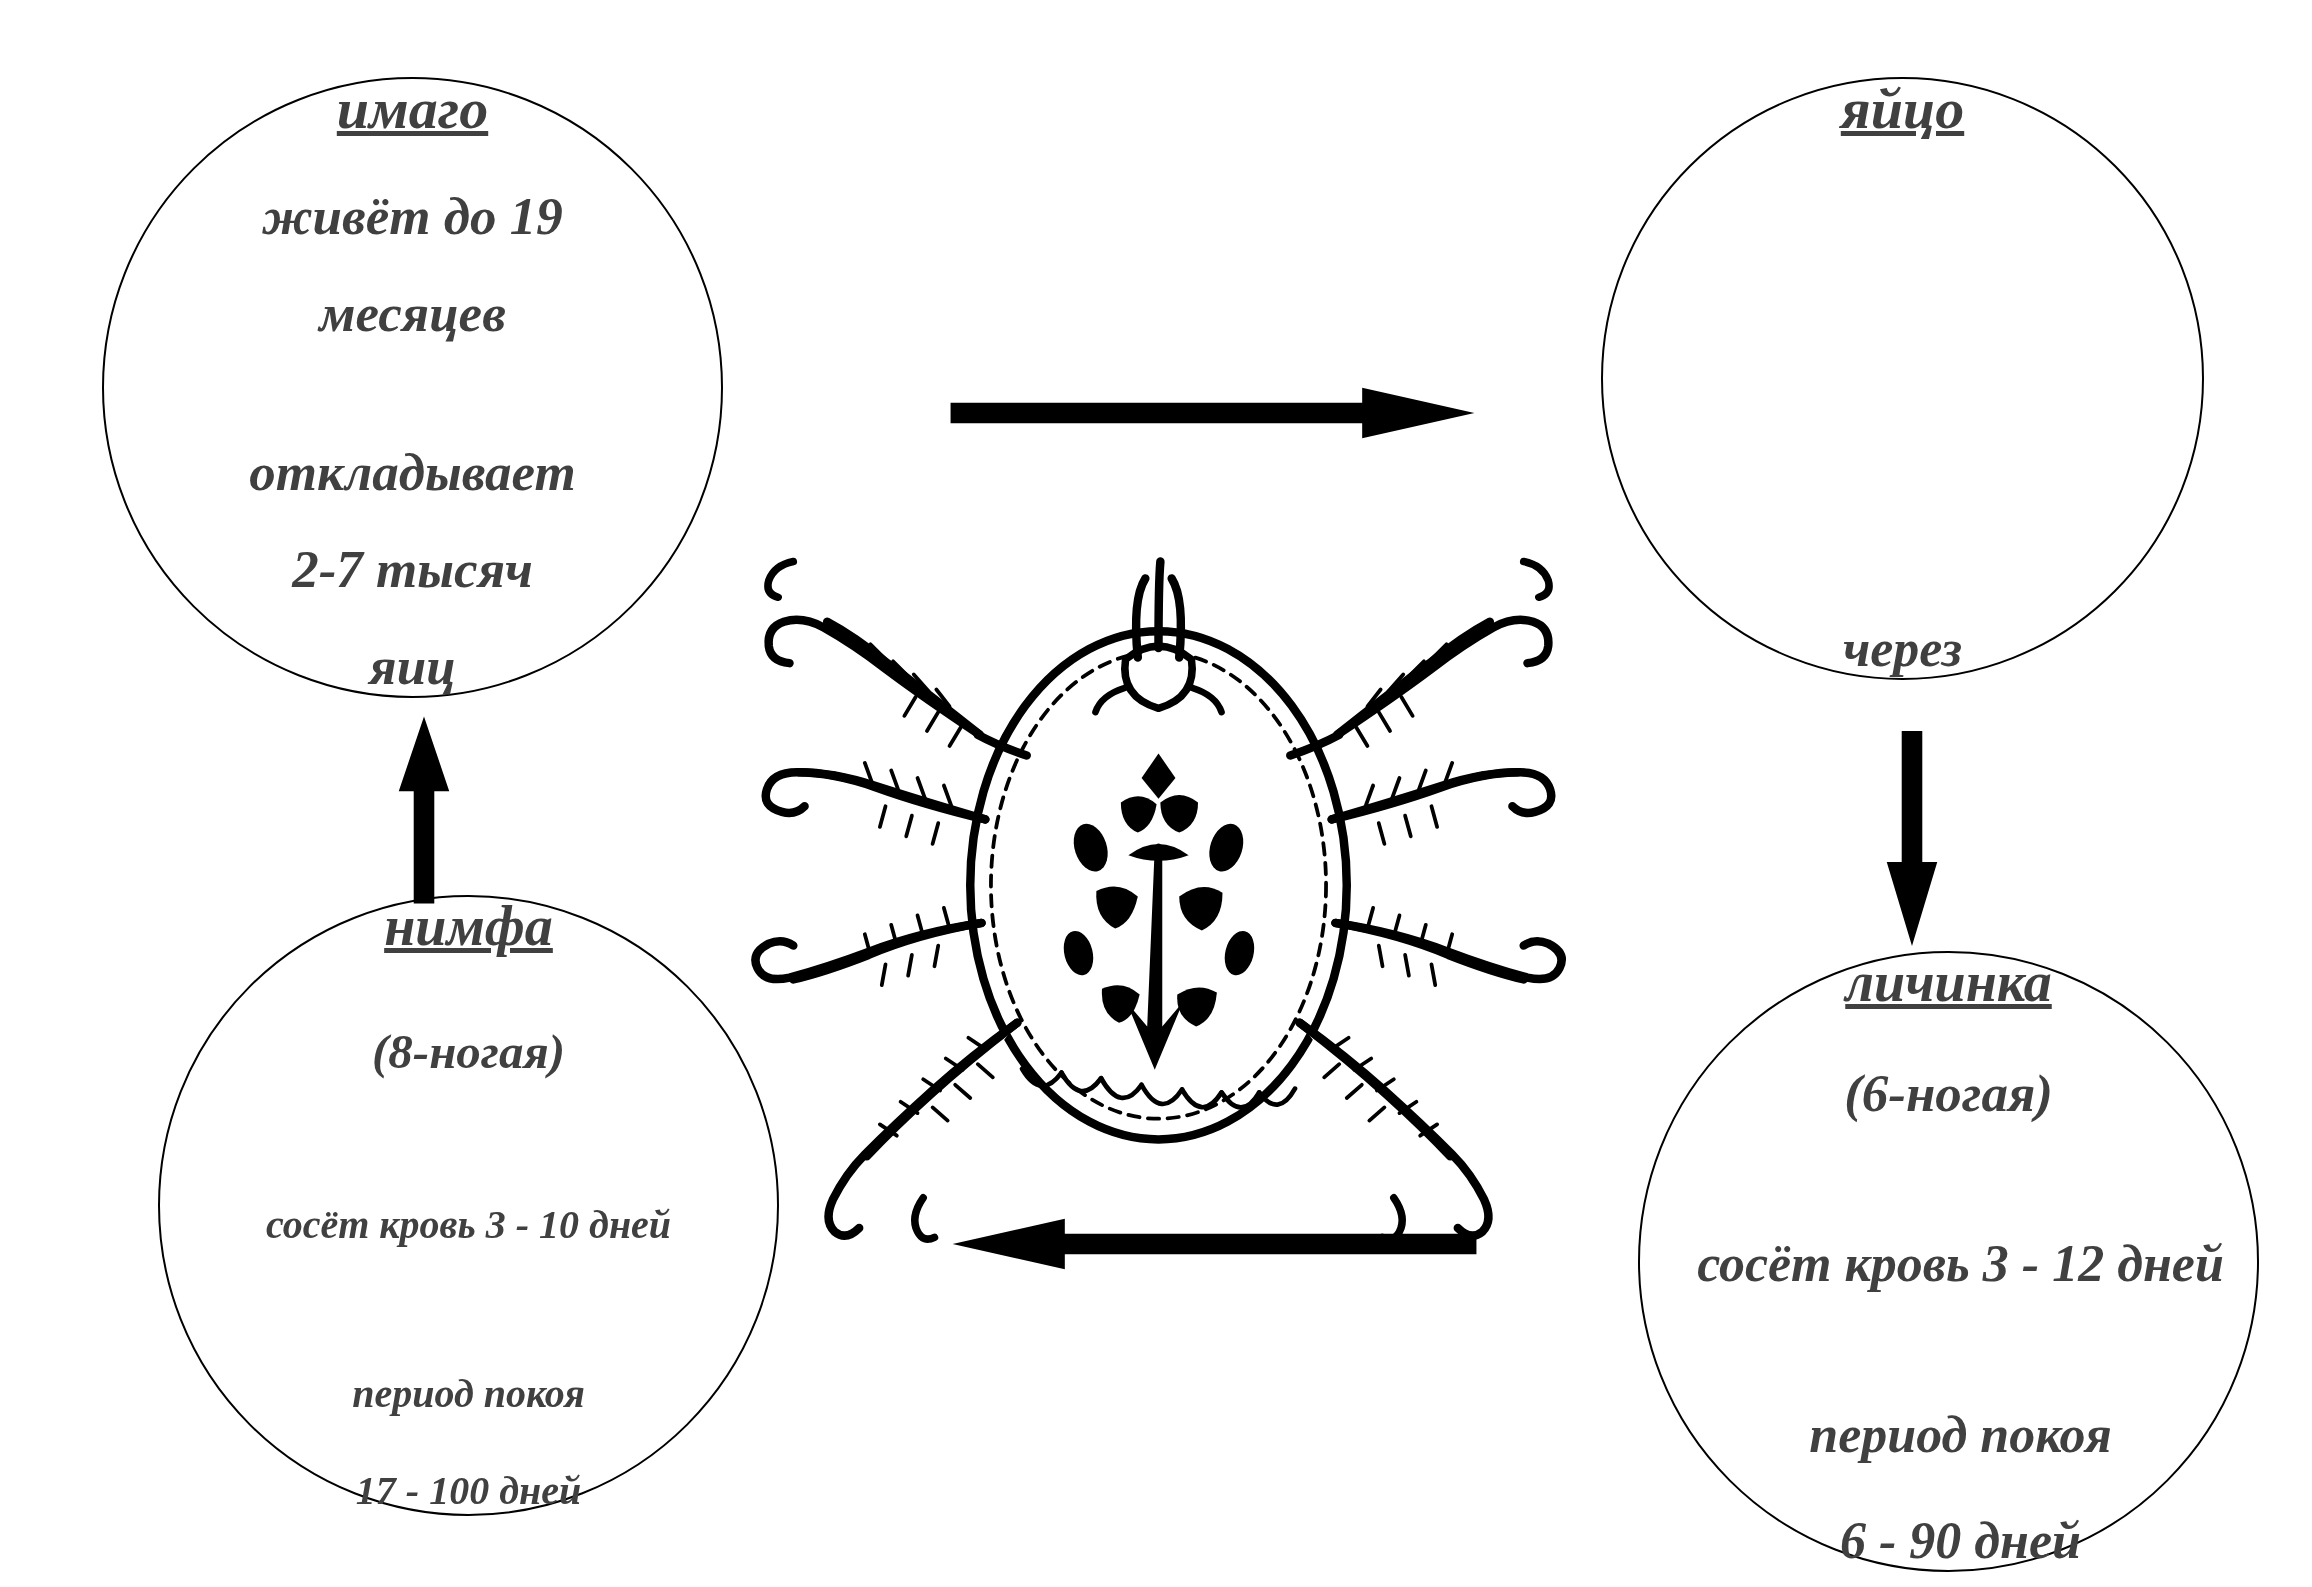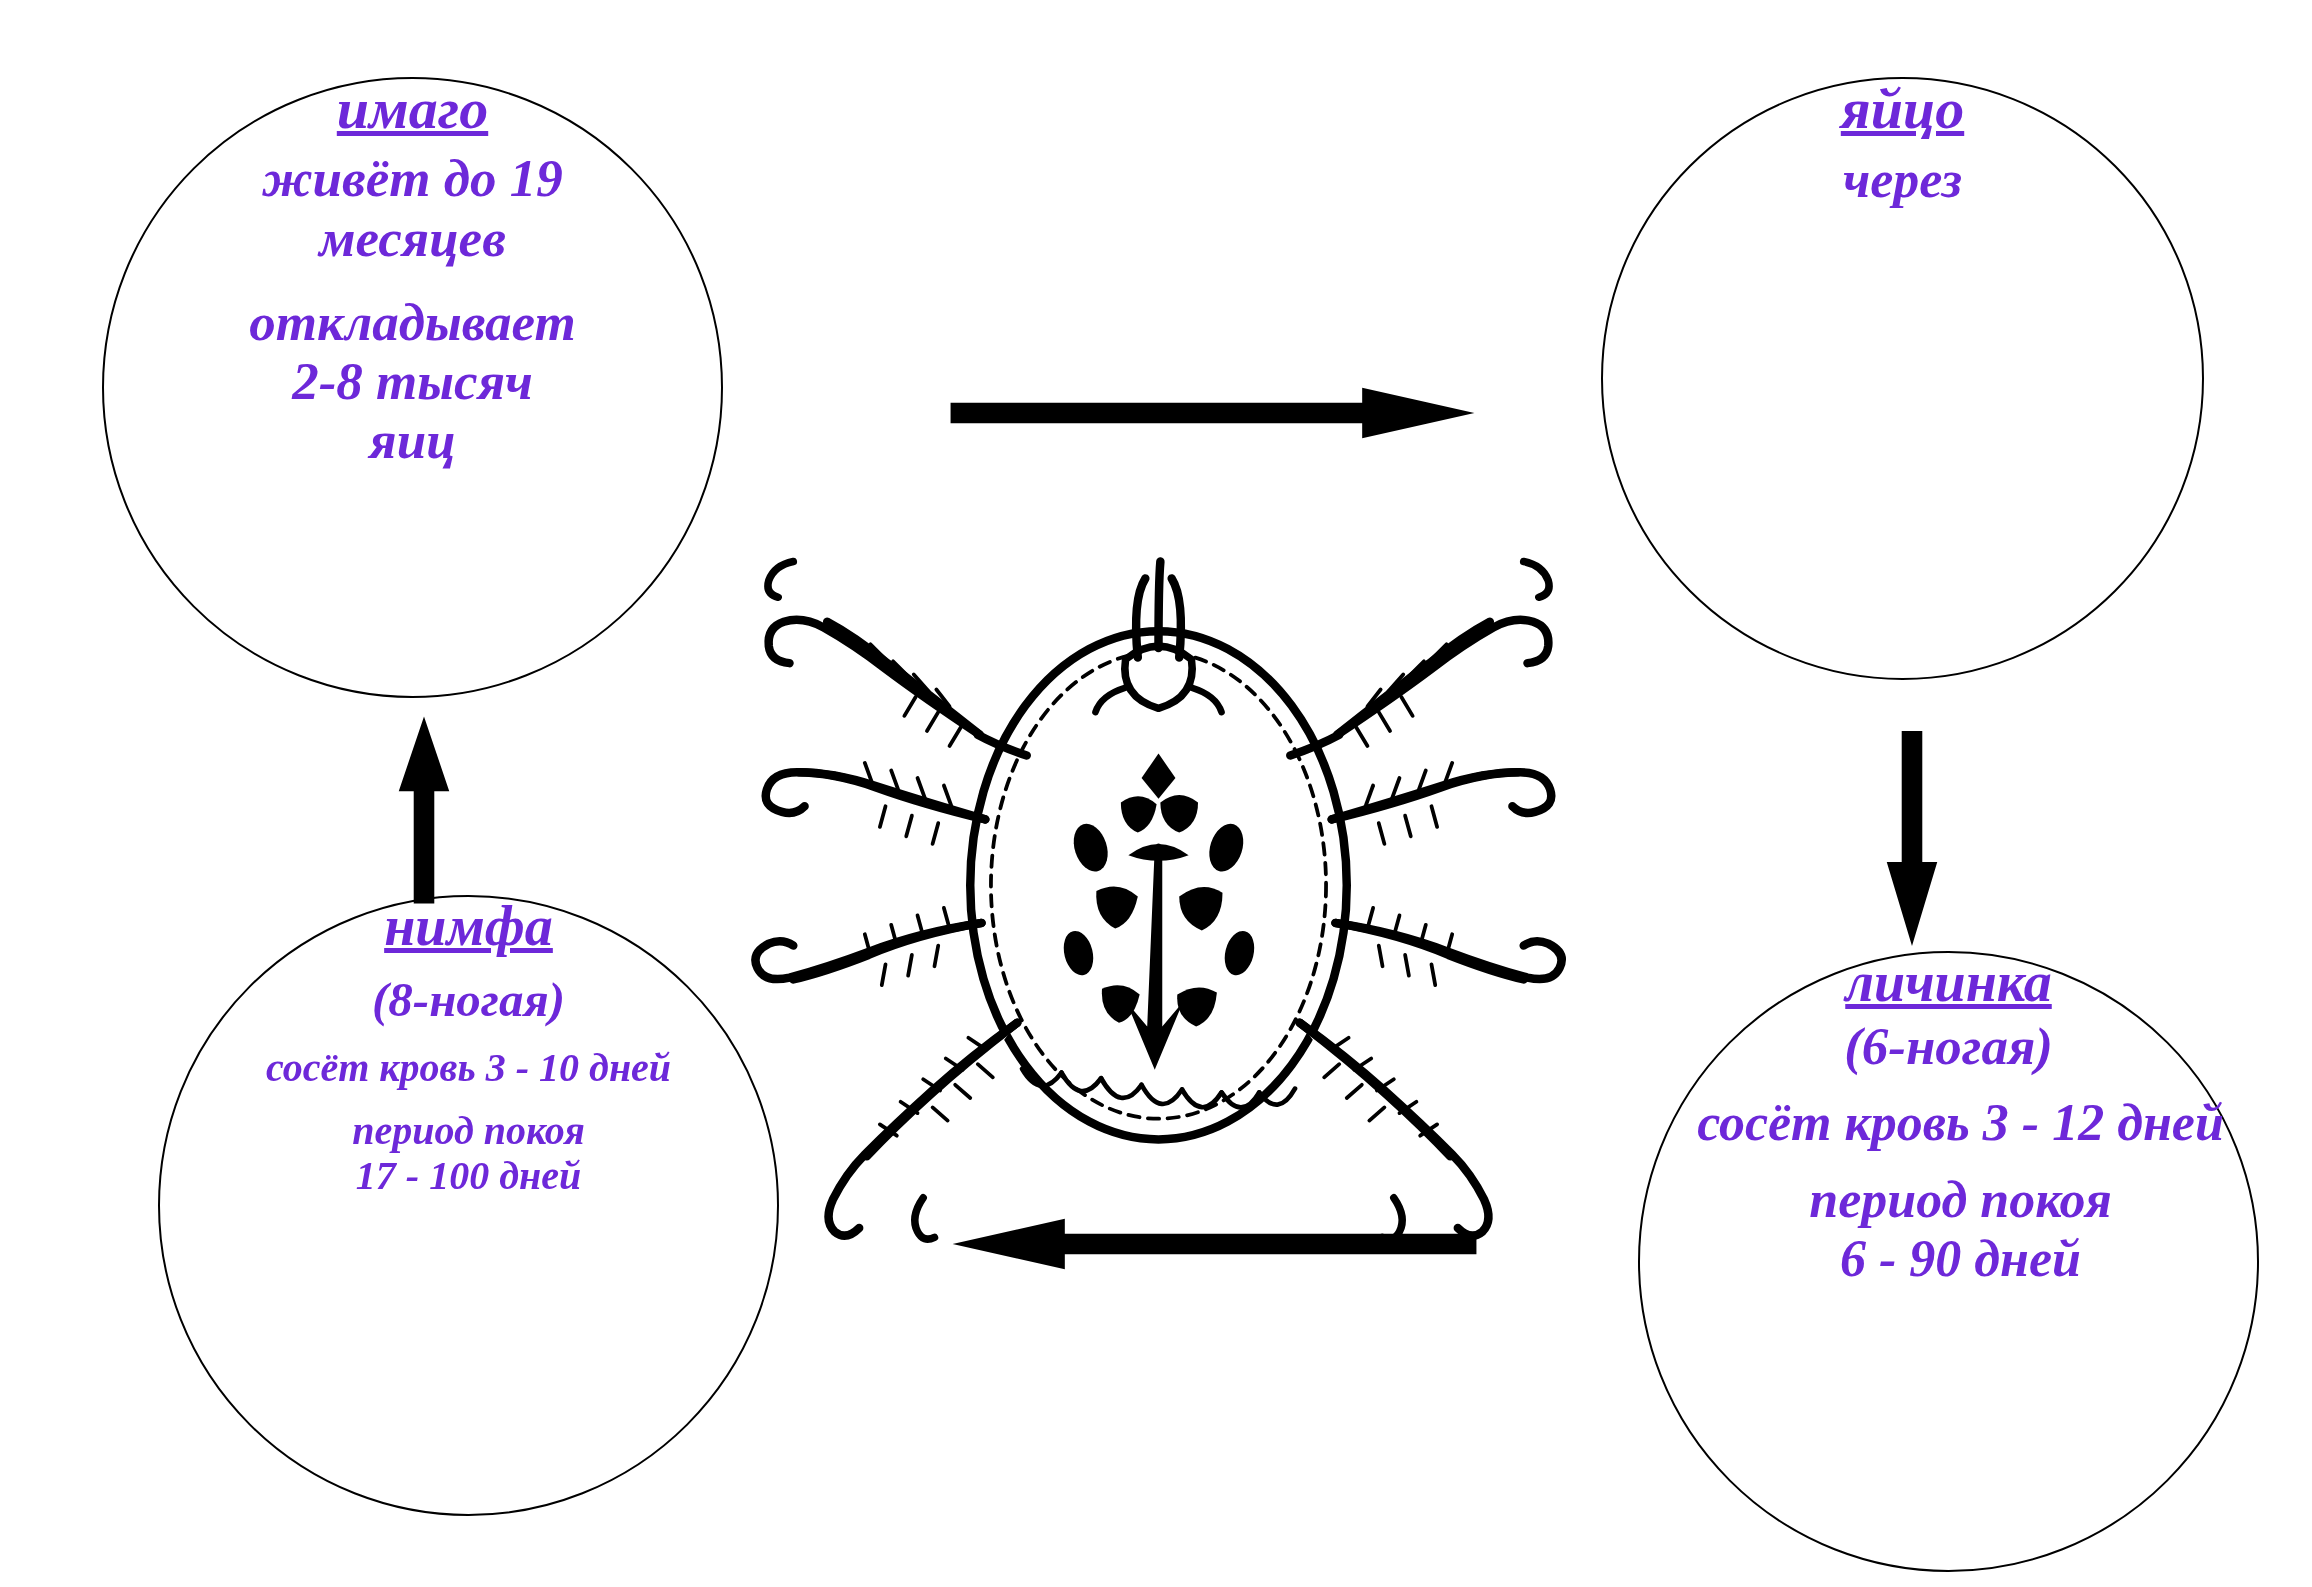--- a/index.html
+++ b/index.html
@@ -18,23 +18,23 @@
 
   
   .node {
     position: absolute;
     border: 2.8px solid #000;
     border-radius: 50%;
     box-sizing: border-box;
     display: flex;
     flex-direction: column;
     align-items: center;
-    justify-content: flex-start;
+    justify-content: space-between;
     text-align: center;
-    color: #6d28d9;
+    color: #404040;
     font-style: italic;
     font-weight: bold;
   }
   .node .title {
     text-decoration: underline;
     font-weight: bold;
     font-style: italic;
     line-height: 1.05;
   }
   .node .line {
@@ -132,21 +132,21 @@
 <body>
 
 <div id="canvas">
 
   <div class="node" id="node-imago">
     <div class="title">имаго</div>
     <div class="line">живёт до 19</div>
     <div class="line">месяцев</div>
     <div class="gap"></div>
     <div class="line">откладывает</div>
-    <div class="line">2-8 тысяч</div>
+    <div class="line">2-7 тысяч</div>
     <div class="line">яиц</div>
   </div>
 
   <div class="node" id="node-egg">
     <div class="title">яйцо</div>
     <div class="line">через</div>
   </div>
 
   <div class="node" id="node-nymph">
     <div class="title">нимфа</div>

